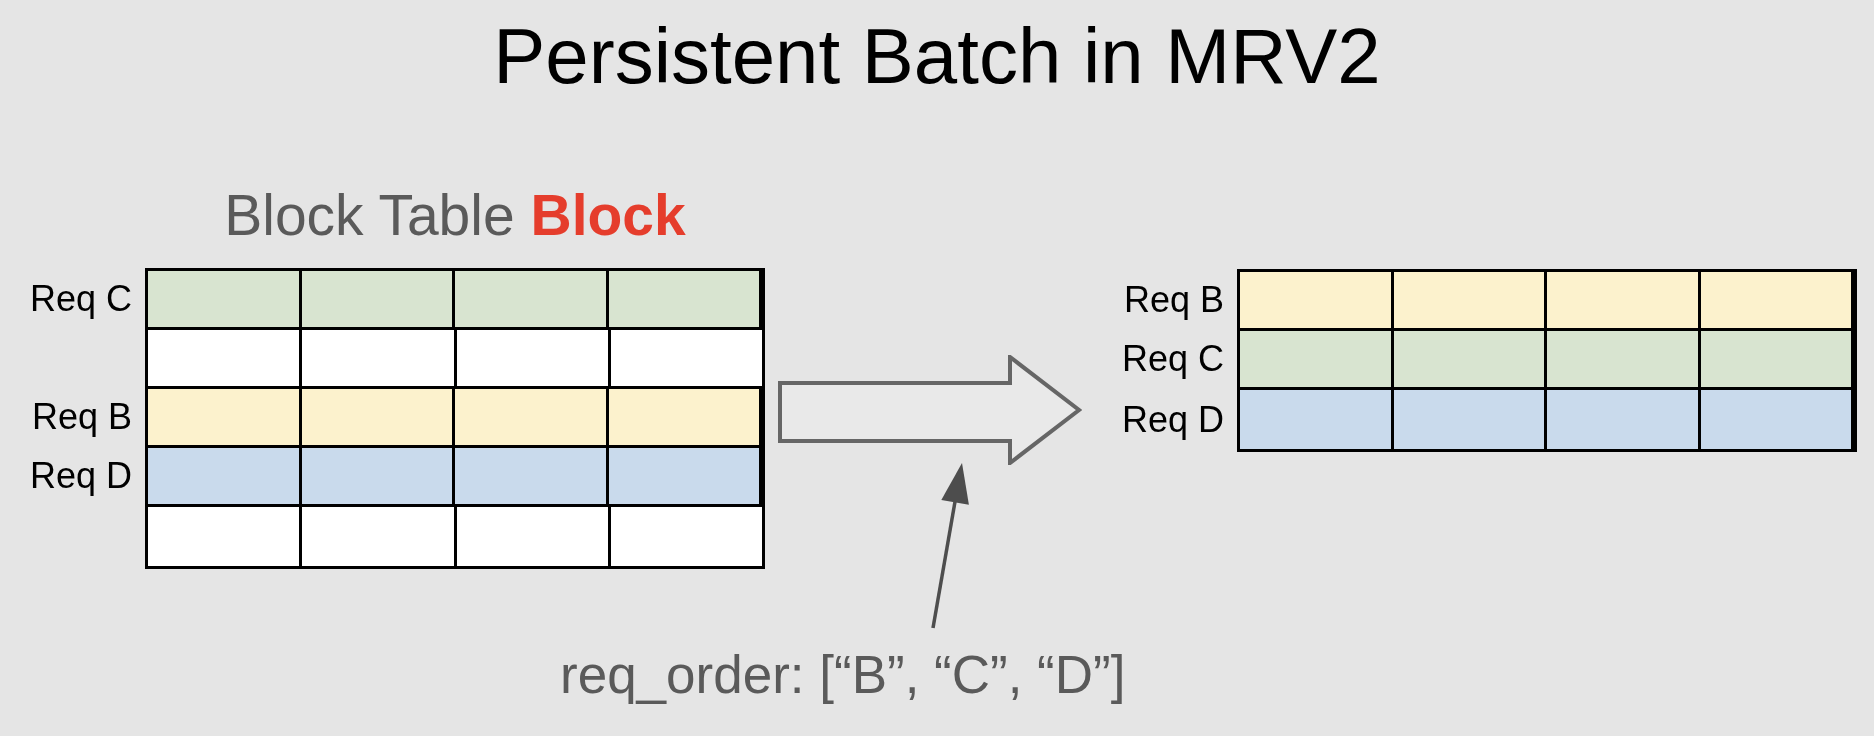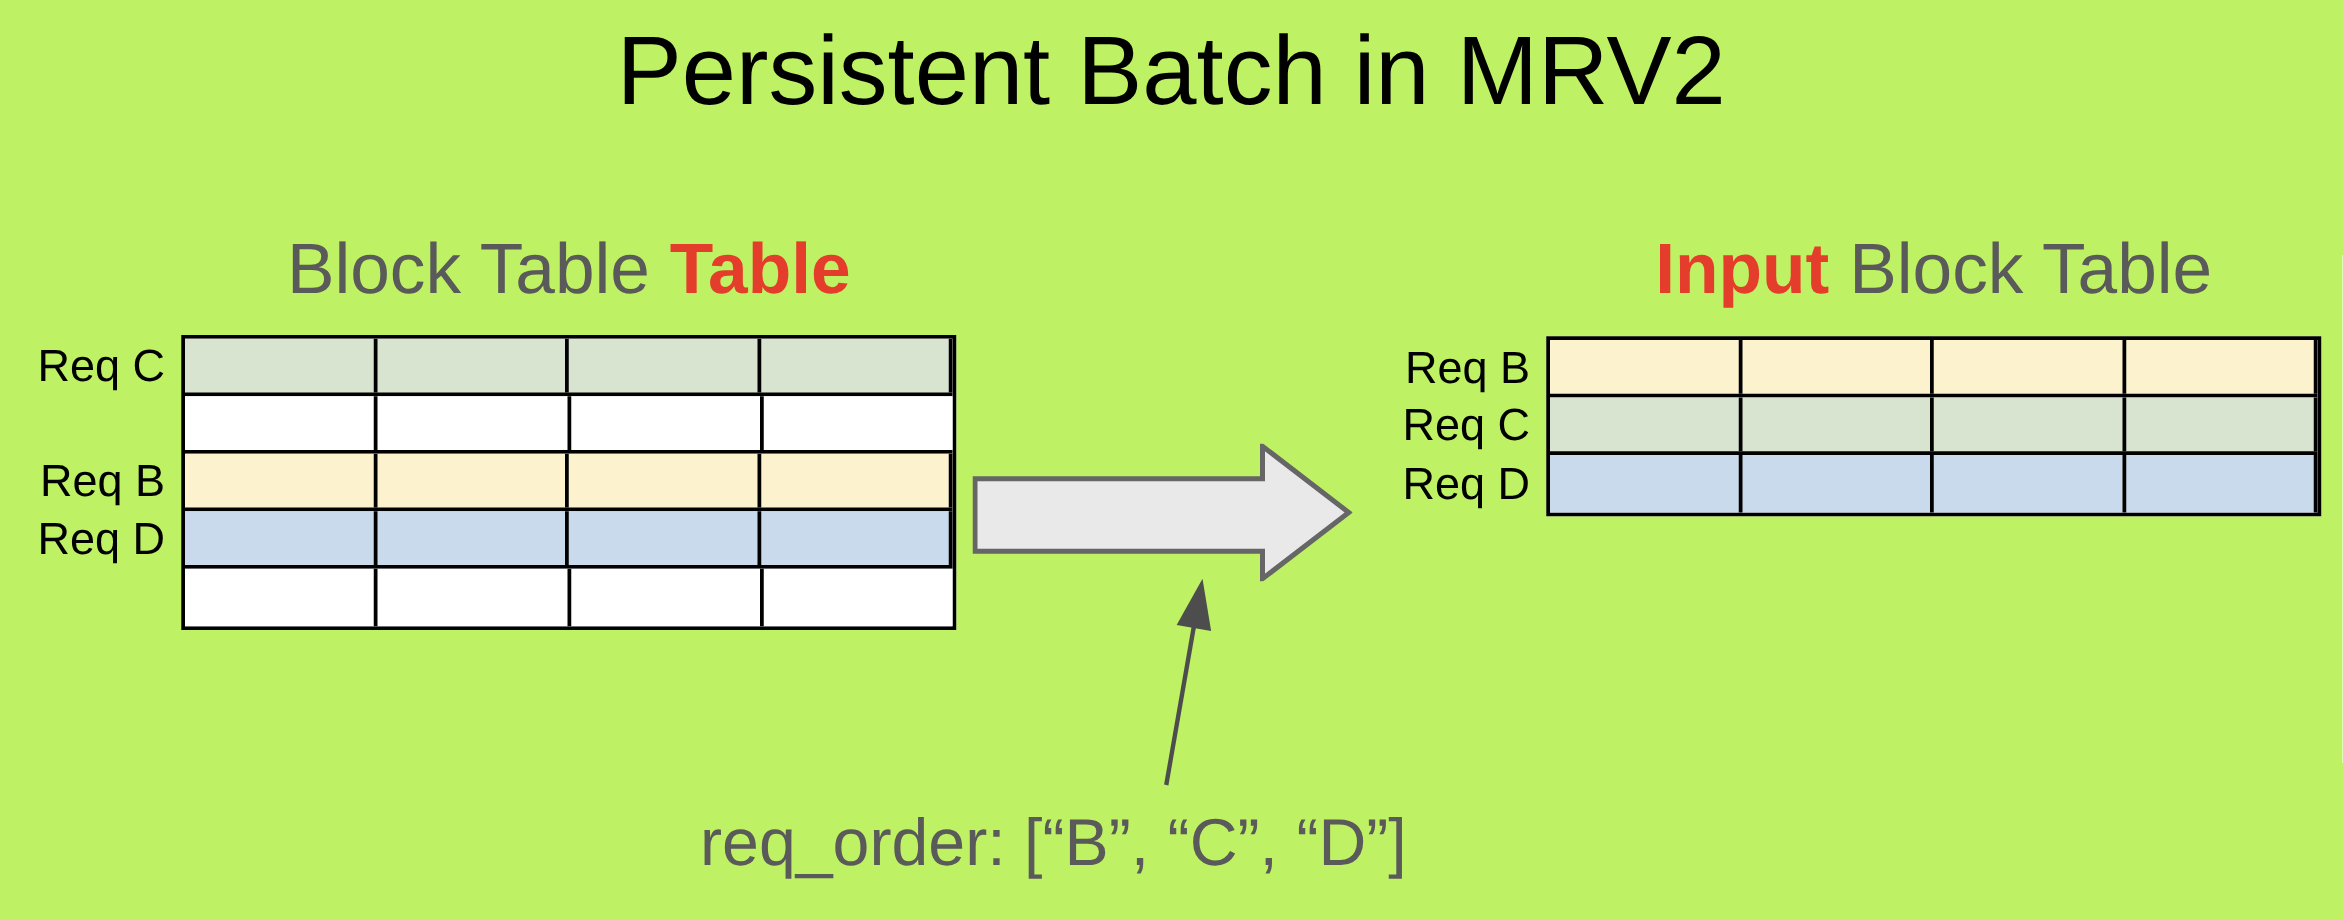--- a/index.html
+++ b/index.html
@@ -1,21 +1,21 @@
 <!DOCTYPE html>
 <html style="--red: #e53d2c; --gray_text: #5a5a5a; --table_border: #000000; --green: #d8e4d0; --yellow: #fcf2cd; --blue: #c9daec; --white: #ffffff; --arrow_fill: #e9e9e9; --arrow_border: #666666; --annotation_arrow: #4d4d4d;"><head>
 <meta charset="utf-8">
 <style>
   * { margin:0; padding:0; box-sizing:border-box; }
   html,body { background:#ffffff; }
   #canvas {
     position:relative;
     width:1874px;
     height:736px;
-    background:#bef264;
+    background:#e5e5e5;
     overflow:hidden;
     font-family:"Liberation Sans", sans-serif;
   }
   .title {
     position:absolute;
     top:12px; left:0; right:0;
     text-align:center;
     font-size:78px;
     line-height:1.15;
     color:#000;
@@ -31,21 +31,21 @@
   .tbl-header .gray { color:var(--gray_text); }
   .tbl-header .red  { color:var(--red); font-weight:bold; }
 
   .block-table {
     position:absolute;
     border:3px solid var(--table_border);
     background:#fff;
   }
   .trow {
     display:flex;
-    height:46px;
+    height:59px;
     border-bottom:3px solid var(--table_border);
     position:relative;
   }
   .trow:last-child { border-bottom:none; }
   .tcell { flex:1; border-right:3px solid var(--table_border); }
   .tcell:last-child { border-right:none; }
   .row-label {
     position:absolute;
     right:calc(100% + 16px);
     top:50%;
@@ -76,23 +76,22 @@
     white-space:nowrap;
   }
 </style>
 </head>
 <body>
 
 <div id="canvas">
 
   <div class="title">Persistent Batch in MRV2</div>
 
-  <div class="tbl-header" style="left:145px; width:620px;"><span class="gray">Block Table </span><span class="red">Table</span></div>
+  <div class="tbl-header" style="left:145px; width:620px;"><span class="gray">Block Table </span><span class="red">Block</span></div>
 
-  <div class="tbl-header" style="left:1237px; width:620px;"><span class="red">Input</span><span class="gray"> Block Table</span></div>
 
   <div class="block-table" style="left:145px; top:268px; width:620px;">
       <div class="trow" style="background: var(--green);">
         <div class="tcell"></div>
         <div class="tcell"></div>
         <div class="tcell"></div>
         <div class="tcell"></div>
         <span class="row-label">Req C</span>
       </div>
       <div class="trow" style="background: var(--white);">

